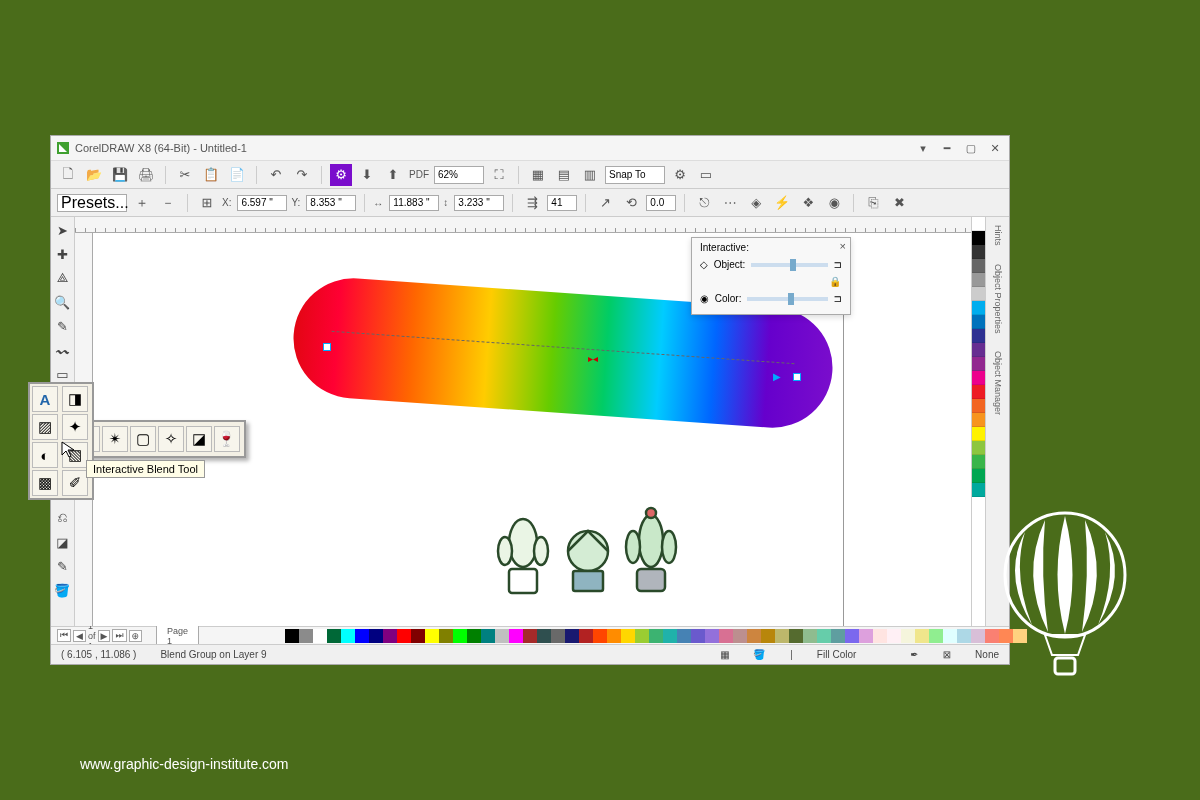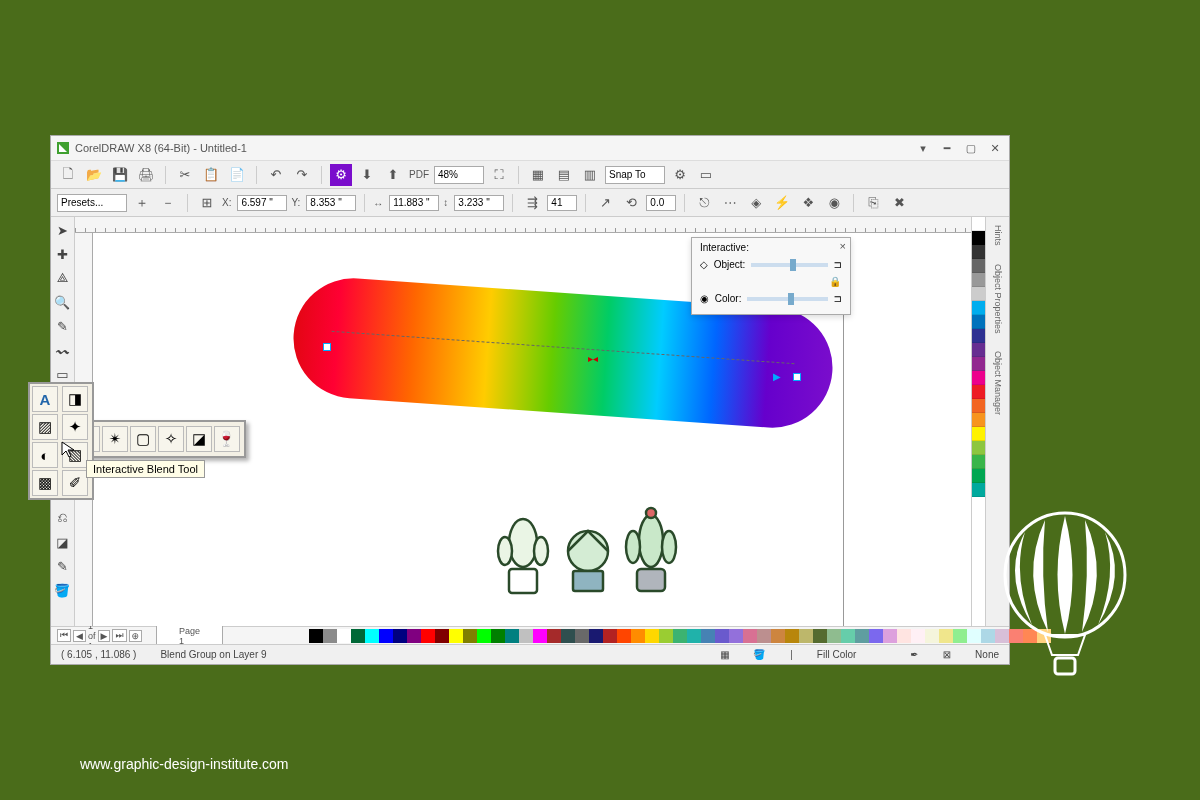--- a/index.html
+++ b/index.html
@@ -10,21 +10,21 @@
 .titlebar .logo::after { content:""; position:absolute; inset:2px; background:#fff; clip-path: polygon(0 0,100% 100%,0 100%); }
 .titlebar .title { flex:1; color:#555; }
 .titlebar .winbtns { display:flex; gap:8px; }
 .titlebar .winbtns span { width:16px; height:16px; display:flex; align-items:center; justify-content:center; color:#555; }
 .menubar { height:20px; background:#f5f5f5; display:flex; align-items:center; padding: 0 10px; gap: 4px; border-bottom:1px solid #ddd; }
 .menubar span { padding: 2px 6px; text-decoration: underline; text-decoration-color: #999; color:#333; }
 .toolbar1, .toolbar2 { height:28px; background:#f0f0f0; border-bottom:1px solid #ccc; display:flex; align-items:center; padding: 0 6px; gap: 4px; }
 .tbtn { width:22px; height:22px; border:1px solid transparent; display:flex; align-items:center; justify-content:center; color:#555; font-size:13px; }
 .sep { width:1px; height:18px; background:#ccc; margin: 0 4px; }
 .zoom-box { width:50px; height:18px; border:1px solid #aaa; background:#fff; font-size:10px; padding:0 3px; display:flex; align-items:center; }
-.presets { width:70px; height:18px; border:1px solid #aaa; background:#fff; font-size:10px; padding:0 3px; display:flex; align-items:center; }
+.presets { width:70px; height:18px; border:1px solid #aaa; background:#fff; font-size:16px; padding:0 3px; display:flex; align-items:center; }
 .coord-input { width:50px; height:16px; border:1px solid #aaa; background:#fff; font-size:10px; padding:0 3px; }
 .coord-lbl { font-size:10px; color:#555; margin-right:2px; }
 .doc-tabs { height:22px; background:#f5f5f5; border-bottom:1px solid #ccc; display:flex; align-items:center; padding:0 20px; }
 .doc-tab { padding: 3px 14px; background:#eef4f9; border:1px solid #bcd; color:#246; font-size:10px; }
 .workspace { flex:1; display:flex; background:#f5f5f5; position:relative; overflow:hidden; }
 .toolbox { width:24px; background:#f0f0f0; border-right:1px solid #ccc; display:flex; flex-direction:column; align-items:center; padding-top:4px; gap:6px; }
 .toolbox .tool { width:18px; height:18px; display:flex; align-items:center; justify-content:center; color:#444; font-size:13px; }
 .canvas-area { flex:1; background:#fff; position:relative; overflow:hidden; }
 .ruler-h { height:16px; background:#f5f5f5; border-bottom:1px solid #aaa; position:relative; font-size:8px; color:#666; }
 .ruler-h::before { content:""; position:absolute; inset:0; background: repeating-linear-gradient(90deg,#999 0,#999 1px,transparent 1px,transparent 10px); bottom:0; height:4px; top:auto; }
@@ -86,21 +86,21 @@
     <div class="tbtn">📋</div>
     <div class="tbtn">📄</div>
     <div class="sep"></div>
     <div class="tbtn">↶</div>
     <div class="tbtn">↷</div>
     <div class="sep"></div>
     <div class="tbtn" style="background:#7a0dcc;color:#fff;">⚙</div>
     <div class="tbtn">⬇</div>
     <div class="tbtn">⬆</div>
     <div class="tbtn" style="font-size:10px;">PDF</div>
-    <div class="zoom-box">48%</div>
+    <div class="zoom-box">62%</div>
     <div class="tbtn">⛶</div>
     <div class="sep"></div>
     <div class="tbtn">▦</div>
     <div class="tbtn">▤</div>
     <div class="tbtn">▥</div>
     <div class="zoom-box" style="width:60px;">Snap To</div>
     <div class="tbtn">⚙</div>
     <div class="tbtn">▭</div>
   </div>
 
@@ -246,21 +246,21 @@
   </div>
 
   <div class="bottom-strip">
     <div class="pagenav">
       <span class="pn">⏮</span>
       <span class="pn">◀</span>
       <span>1 of 1</span>
       <span class="pn">▶</span>
       <span class="pn">⏭</span>
       <span class="pn">⊕</span>
-      <span style="margin-left:12px;background:#fff;border:1px solid #aaa;padding:1px 22px;">Page 1</span>
+      <span style="margin-left:12px;background:#fff;border:1px solid #aaa;padding:1px 10px;">Page 1</span>
     </div>
     <div class="color-palette" id="bottom-palette">
         <div style="background: rgb(0, 0, 0);"></div>
         <div style="background: rgb(139, 139, 139);"></div>
         <div style="background: rgb(255, 255, 255);"></div>
         <div style="background: rgb(0, 104, 55);"></div>
         <div style="background: rgb(0, 255, 255);"></div>
         <div style="background: rgb(0, 0, 255);"></div>
         <div style="background: rgb(0, 0, 128);"></div>
         <div style="background: rgb(128, 0, 128);"></div>

